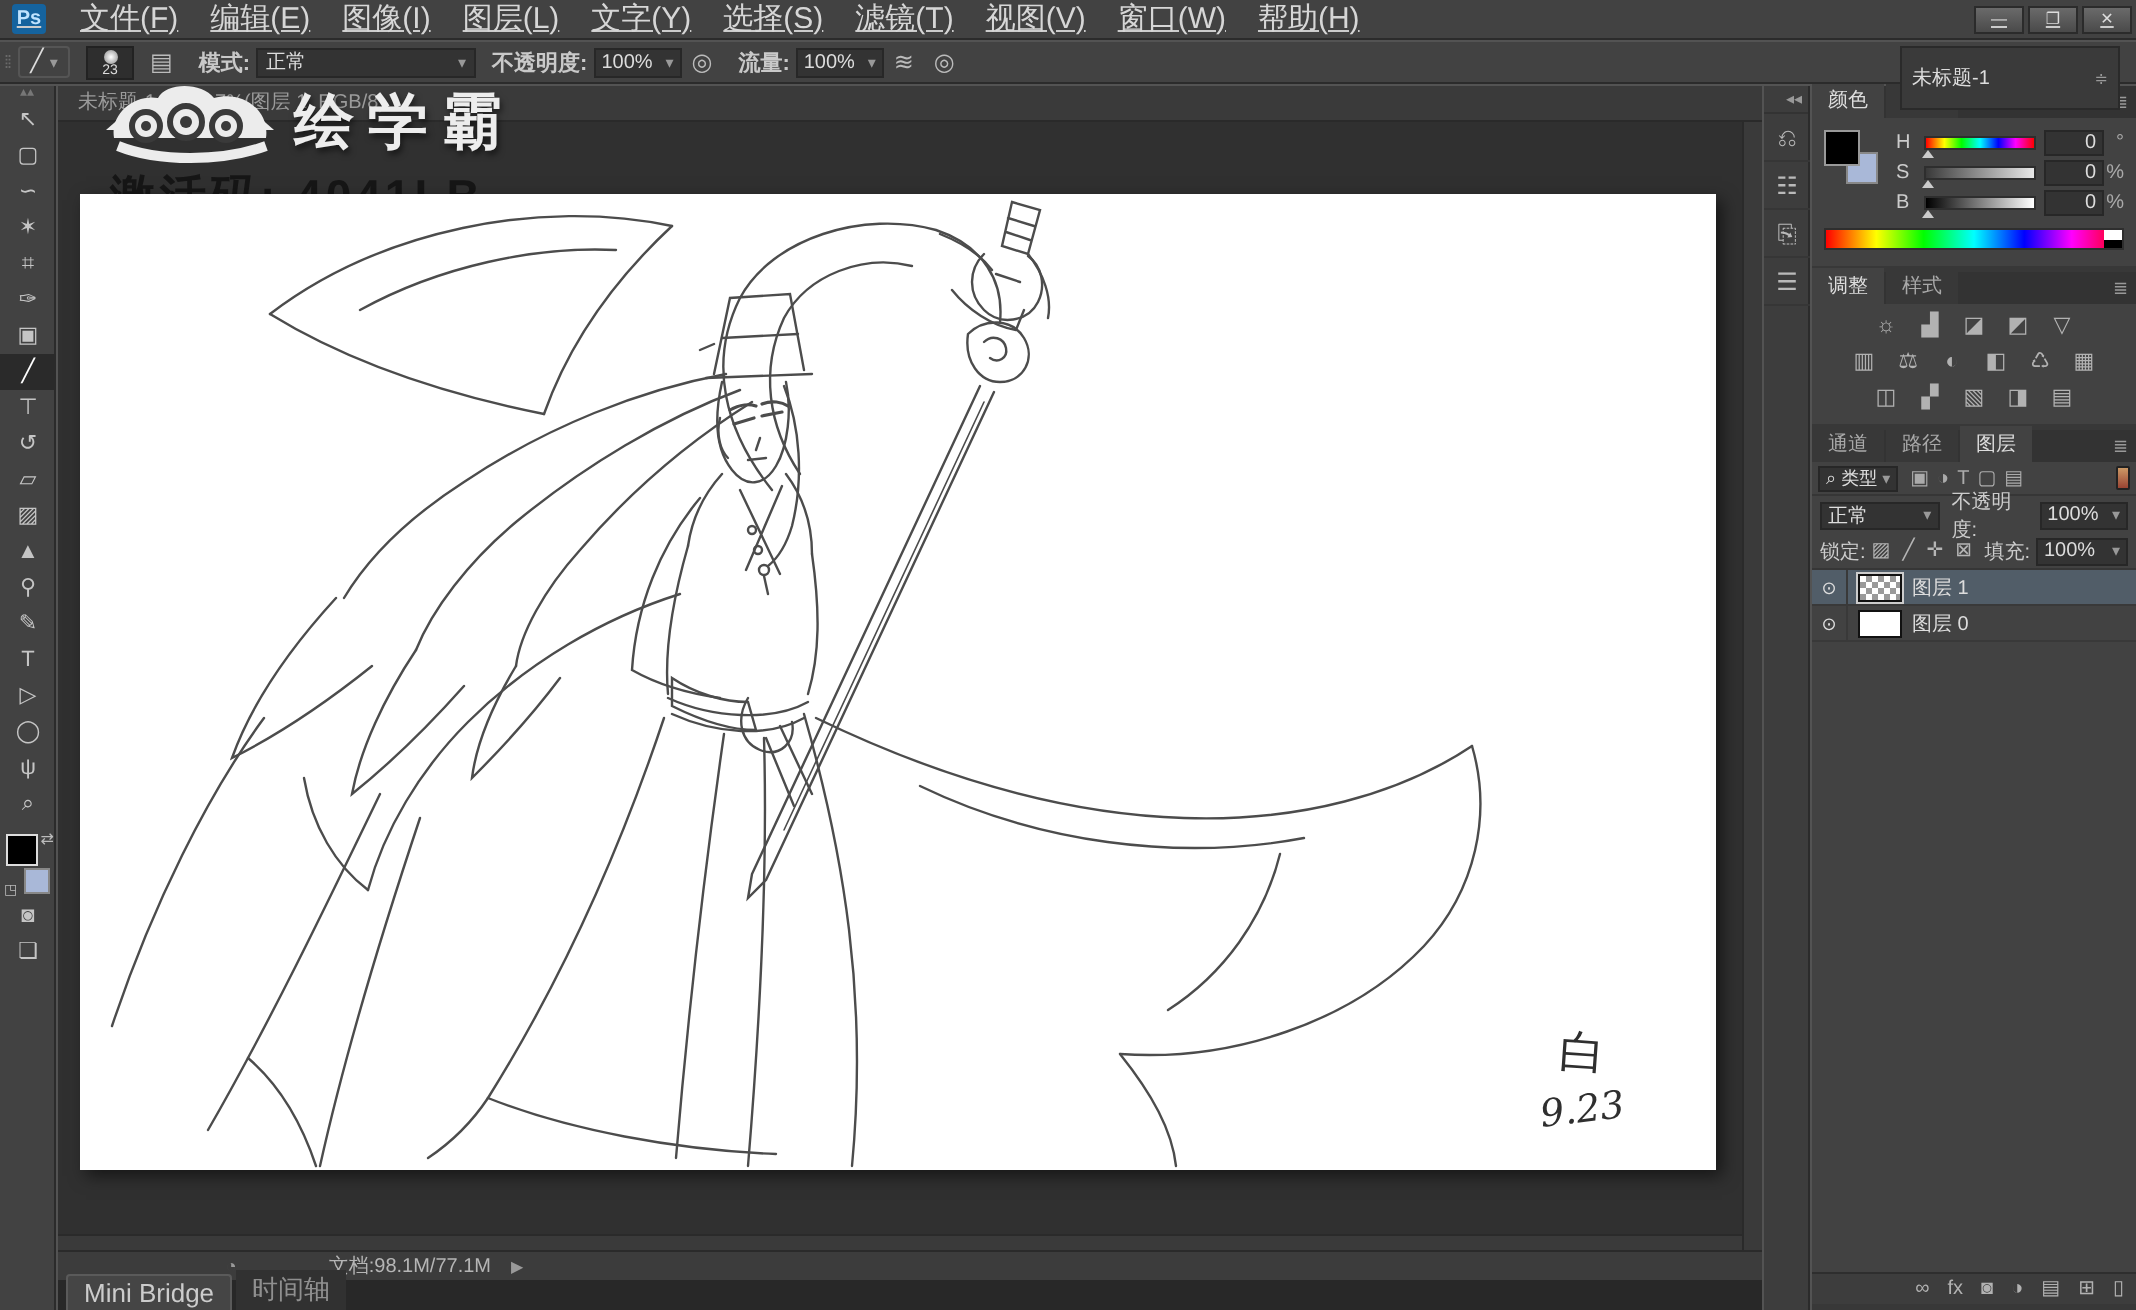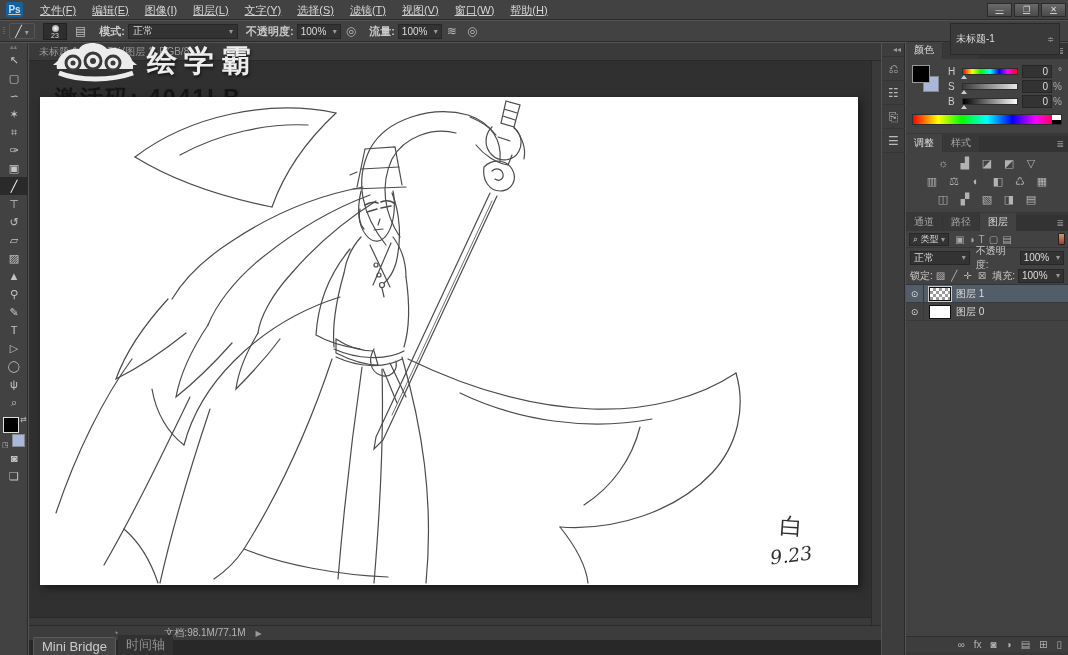--- a/index.html
+++ b/index.html
@@ -5,21 +5,21 @@
   * { margin:0; padding:0; box-sizing:border-box; }
   html,body { background:#1d1d1d; }
   #app { position:relative; width:1068px; height:655px; background:#535353;
          font-family:"Liberation Sans","DejaVu Sans",sans-serif; overflow:hidden; color:#ccc; }
 
   
   .menubar { position:absolute; top:0; left:0; right:0; height:20px; background:#424242;
              border-bottom:1px solid #2b2b2b; display:flex; align-items:center; z-index:10;text-decoration:underline; }
   .ps-logo { width:17px; height:15px; margin:0 9px 0 6px; background:#15639e; color:#bfe3ff;
              font-size:10px; font-weight:bold; text-align:center; line-height:15px; border-radius:2px; }
-  .menu-item { font-size:11px; color:#d6d6d6; padding:0 8px; line-height:20px; }
+  .menu-item { font-size:15px; color:#d6d6d6; padding:0 8px; line-height:20px; }
   .win-controls { margin-left:auto; display:flex; margin-right:2px; }
   .win-btn { width:25px; height:14px; margin-left:2px; background:linear-gradient(#6a6a6a,#4a4a4a);
              border:1px solid #2b2b2b; color:#ddd; font-size:8px; text-align:center; line-height:12px; }
 
   
   .optionsbar { position:absolute; top:21px; left:0; right:0; height:21px; background:#424242;
                 border-bottom:1px solid #2b2b2b; display:flex; align-items:center; font-size:11px;
                 color:#c9c9c9; z-index:9; }
   .grip { color:#6a6a6a; font-size:9px; letter-spacing:-1px; margin:0 4px 0 2px; }
   .ob-tool { width:26px; height:16px; border:1px solid #555; border-radius:2px; text-align:center;

